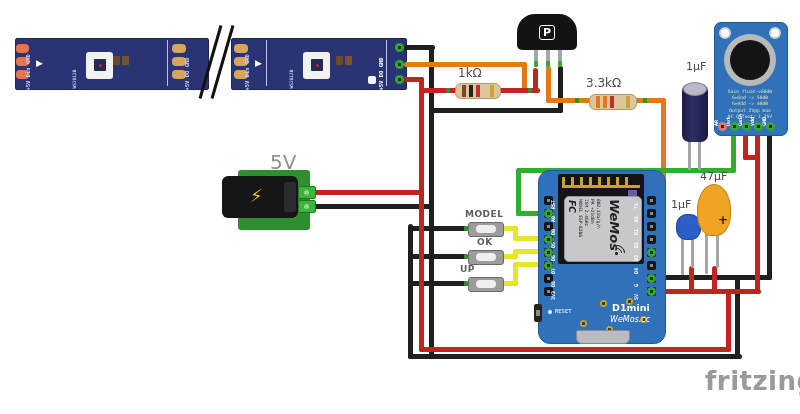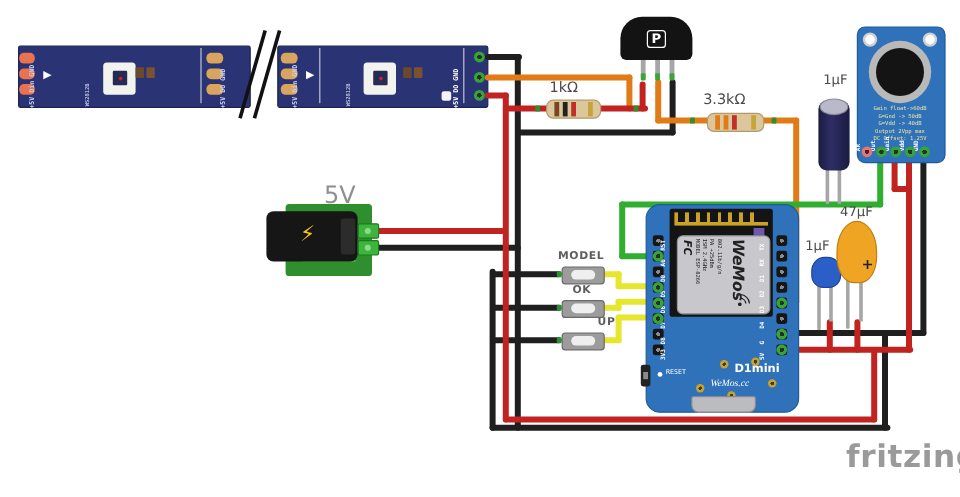--- a/index.html
+++ b/index.html
@@ -173,21 +173,21 @@
   </div>
 
   <span class="btnlbl" style="left:465px;top:209px;">MODEL</span>
   <div class="abs" style="left:468px;top:222px;width:34px;height:13px;background:#9c9c9c;border:1px solid #6a6a6a;border-radius:3px;">
     <div style="position:absolute;left:7px;top:2px;width:20px;height:8px;background:#efefef;border-radius:4px;"></div>
   </div>
   <span class="btnlbl" style="left:477px;top:237px;">OK</span>
   <div class="abs" style="left:468px;top:250px;width:34px;height:13px;background:#9c9c9c;border:1px solid #6a6a6a;border-radius:3px;">
     <div style="position:absolute;left:7px;top:2px;width:20px;height:8px;background:#efefef;border-radius:4px;"></div>
   </div>
-  <span class="btnlbl" style="left:498px;top:264px;">UP</span>
+  <span class="btnlbl" style="left:460px;top:264px;">UP</span>
   <div class="abs" style="left:468px;top:277px;width:34px;height:13px;background:#9c9c9c;border:1px solid #6a6a6a;border-radius:3px;">
     <div style="position:absolute;left:7px;top:2px;width:20px;height:8px;background:#efefef;border-radius:4px;"></div>
   </div>
   <div class="dot" style="left:464px;top:226px;"></div>
   <div class="dot" style="left:464px;top:254px;"></div>
   <div class="dot" style="left:464px;top:281px;"></div>
 
   <div class="abs" style="left:538px;top:170px;width:126px;height:172px;background:#2f72ba;border:1px solid #1f5a99;border-radius:12px;"></div>
   <div class="abs" style="left:558px;top:174px;width:86px;height:90px;background:#141414;border-radius:2px;"></div>
   <div class="abs" style="left:562px;top:177px;width:70px;height:8px;background:repeating-linear-gradient(90deg,#c9a227 0 3px,transparent 3px 9px);"></div>
@@ -250,21 +250,21 @@
     <div style="position:absolute;left:2px;top:6px;width:4px;height:6px;background:#8a8a8a;"></div>
   </div>
   <div class="abs" style="left:548px;top:310px;width:4px;height:4px;background:#fff;border-radius:50%;"></div>
   <span class="abs" style="left:555px;top:308px;font-size:5.5px;color:#fff;font-family:'DejaVu Sans Mono',monospace;">RESET</span>
   <div class="goldhole" style="left:600px;top:300px;"></div>
   <div class="goldhole" style="left:626px;top:298px;"></div>
   <div class="goldhole" style="left:580px;top:320px;"></div>
   <div class="goldhole" style="left:606px;top:326px;"></div>
   <div class="goldhole" style="left:640px;top:316px;"></div>
   <span class="abs" style="left:612px;top:302px;font-size:9.5px;font-weight:bold;color:#fff;">D1mini</span>
-  <span class="abs" style="left:592px;top:315px;font-size:8px;font-style:italic;color:#fff;font-family:Liberation Serif, serif;">WeMos.cc</span>
+  <span class="abs" style="left:610px;top:315px;font-size:8px;font-style:italic;color:#fff;">WeMos.cc</span>
   <div class="abs" style="left:576px;top:330px;width:52px;height:12px;background:#bcbcc0;border:1px solid #8a8a8e;border-radius:2px 2px 6px 6px;"></div>
 
   <div class="leg" style="left:681px;top:238px;width:3px;height:37px;"></div>
   <div class="leg" style="left:691px;top:238px;width:3px;height:30px;"></div>
   <div class="leg" style="left:705px;top:232px;width:3px;height:42px;"></div>
   <div class="leg" style="left:716px;top:232px;width:3px;height:36px;"></div>
   <span class="caplbl" style="left:671px;top:198px;font-size:11px;">1µF</span>
   <div class="abs" style="left:676px;top:214px;width:23px;height:24px;background:#2b5fc7;border-radius:45% 45% 40% 40%;border:1px solid #1d449a;"></div>
   <span class="caplbl" style="left:700px;top:170px;font-size:11px;">47µF</span>
   <div class="abs" style="left:697px;top:184px;width:32px;height:50px;background:#f0a423;border-radius:50% 50% 42% 42%;border:1px solid #c07f12;">

